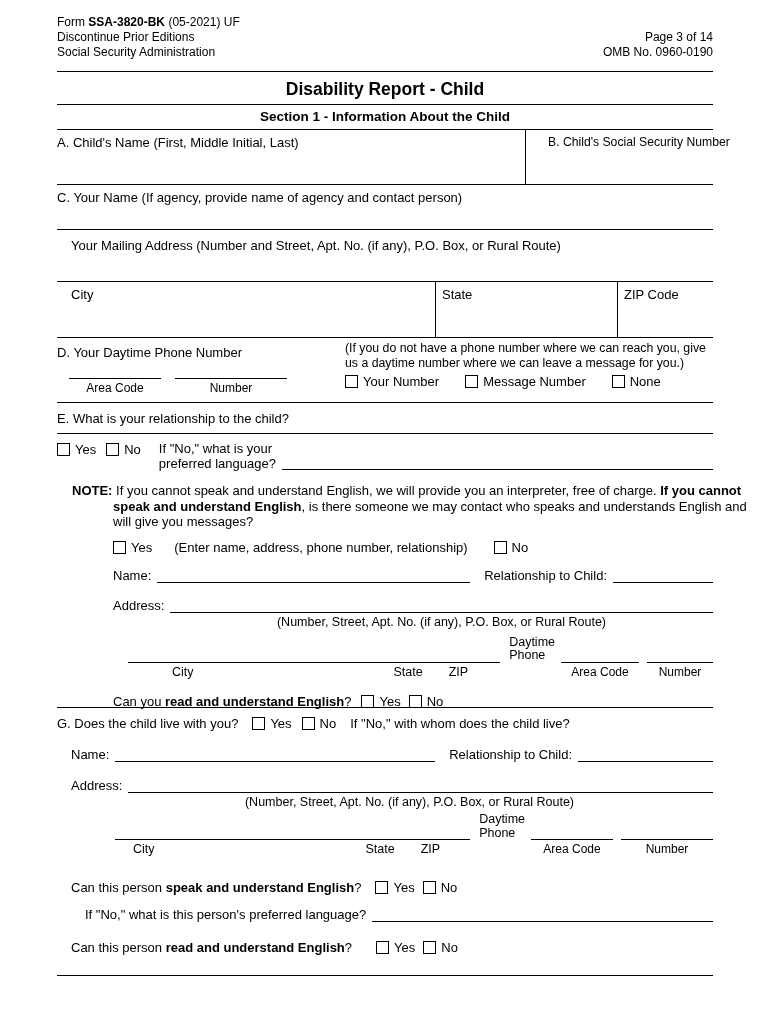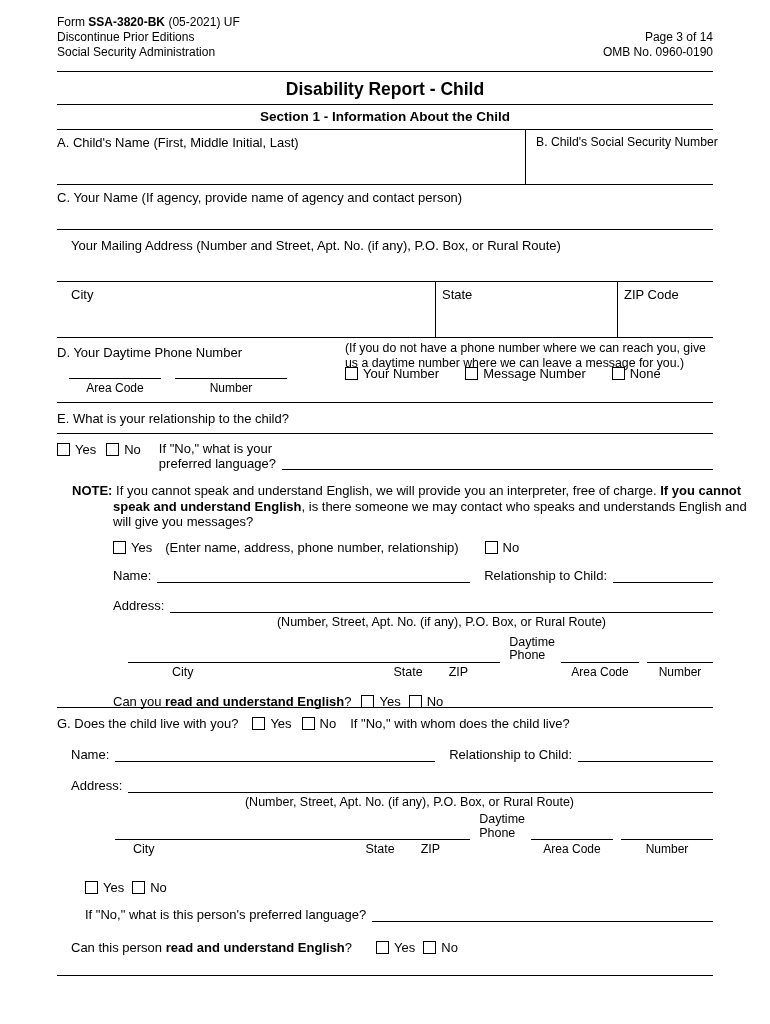--- a/index.html
+++ b/index.html
@@ -8,21 +8,21 @@
   .content{position:absolute;left:57px;top:0;width:656px;}
   .b{font-weight:700}
   .i{}
   .spread{display:flex;justify-content:space-between}
   .header{height:72px;box-sizing:border-box;padding-top:15px;font-size:12px;line-height:15px;border-bottom:1.5px solid #000}
   .title-row{height:33px;box-sizing:border-box;border-bottom:1.5px solid #000;text-align:center;font-weight:700;font-size:17.5px;padding-top:7px}
   .sect-row{height:25px;box-sizing:border-box;border-bottom:1.5px solid #000;text-align:center;font-weight:700;font-size:13.5px;padding-top:4px}
   .row{box-sizing:border-box;border-bottom:1.5px solid #000}
   .rowAB{height:55px;display:flex}
   .cellA{flex:1;padding:5px 6px 0 0}
-  .cellB{width:188px;border-left:1.5px solid #000;padding:5px 0 0 10px;font-size:12.2px;white-space:nowrap;box-sizing:border-box}
+  .cellB{width:188px;border-left:1.5px solid #000;padding:5px 0 0 22px;font-size:12.2px;white-space:nowrap;box-sizing:border-box}
   .rowC{height:45px;padding-top:5px}
   .rowMail{height:52px;padding:8px 0 0 14px;box-sizing:border-box}
   .rowCity{height:56px;display:flex}
   .cCity{flex:1;padding:5px 0 0 14px}
   .cState{width:182px;border-left:1.5px solid #000;padding:5px 0 0 6px;box-sizing:border-box}
   .cZip{width:96px;border-left:1.5px solid #000;padding:5px 0 0 6px;box-sizing:border-box}
   .rowEmail{height:32px;padding:7px 0 0 14px;box-sizing:border-box}
   .rowD{height:65px;position:relative}
   .rowE{height:31px;padding-top:8px;box-sizing:border-box}
   .fblock{height:274px;box-sizing:border-box;border-bottom:1.5px solid #000}
@@ -33,21 +33,21 @@
 
   .bl{border-bottom:1px solid #000;height:14px;display:inline-block}
   .grow{flex:1}
   .line-flex{display:flex;align-items:flex-end}
   .lbl{margin-right:6px;flex:none}
 
   .d-note{position:absolute;left:288px;top:3px;width:372px;font-size:12.3px;line-height:14.5px}
   .fillgrp{position:absolute;text-align:center}
   .fillgrp .ln{border-bottom:1px solid #000;height:12px}
   .cap{font-size:12px;padding-top:2px}
-  .d-cbs{position:absolute;left:288px;top:28px;display:flex;gap:26px}
+  .d-cbs{position:absolute;left:288px;top:36px;display:flex;gap:26px}
 
   .f-line1{display:flex;align-items:flex-start;padding-top:7px}
   .f-line1 .q{margin-right:10px;flex:none}
   .f-line1 .cbg{margin-right:10px;margin-top:1px}
   .ifno{flex:1;display:flex;align-items:flex-end;margin-left:8px}
   .ifno-text{line-height:15px;flex:none}
   .ifno .bl{flex:1;margin-left:6px;margin-bottom:1px}
 
   .note{margin:12px 0 0 15px;padding-left:41px;text-indent:-41px;line-height:15.5px;width:634px}
 
@@ -171,21 +171,21 @@
         </span>
       </div>
 
       <div class="note"><span class="b">NOTE:</span> <span>If you cannot speak and understand English, we will provide you an interpreter, free of charge. </span><span class="b">If you cannot speak and understand English</span><span>, is there someone we may contact who speaks and understands English and will give you messages?</span></div>
 
       <div class="f-yes">
         <span class="cbg">
             <span class="cb"></span>
             <span>Yes</span>
           </span>
-        <span class="i" style="margin-left:13px">(Enter name, address, phone number, relationship)</span>
+        <span class="i" style="margin-left:22px">(Enter name, address, phone number, relationship)</span>
         <span class="cbg" style="margin-left:26px">
             <span class="cb"></span>
             <span>No</span>
           </span>
       </div>
 
       <div class="f-name line-flex">
         <span class="lbl">Name:</span>
         <span class="bl grow"></span>
         <span class="lbl" style="margin-left:14px">Relationship to Child:</span>
@@ -278,20 +278,21 @@
           <div class="ln"></div>
           <div class="pcap i">Area Code</div>
         </div>
         <div class="pseg" style="width:92px;margin-left:8px">
           <div class="ln"></div>
           <div class="pcap i">Number</div>
         </div>
       </div>
 
       <div class="g-speak">
+        <span><span>Can this person </span><span class="b">speak and understand English</span><span>?</span></span>
         <span class="cbg" style="margin-left:14px">
             <span class="cb"></span>
             <span>Yes</span>
           </span>
         <span class="cbg" style="margin-left:8px">
             <span class="cb"></span>
             <span>No</span>
           </span>
       </div>
 

